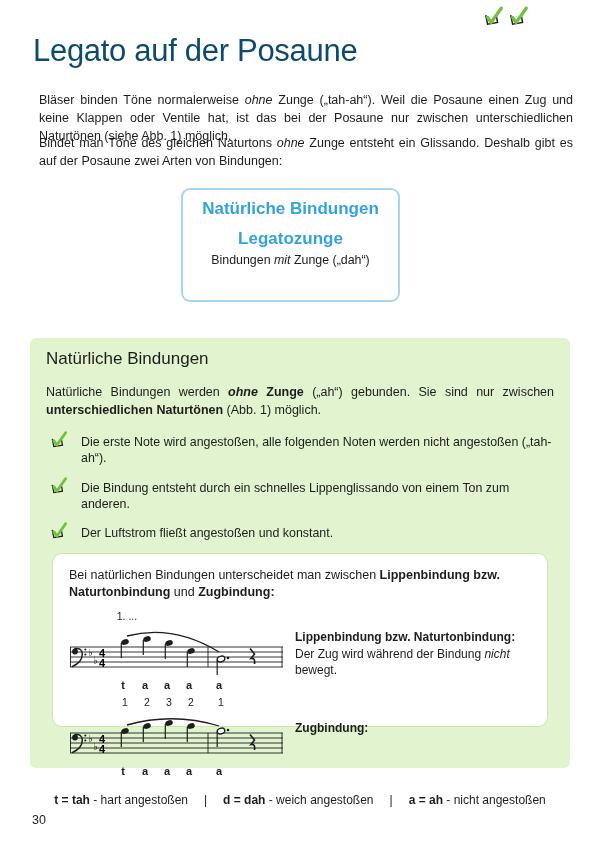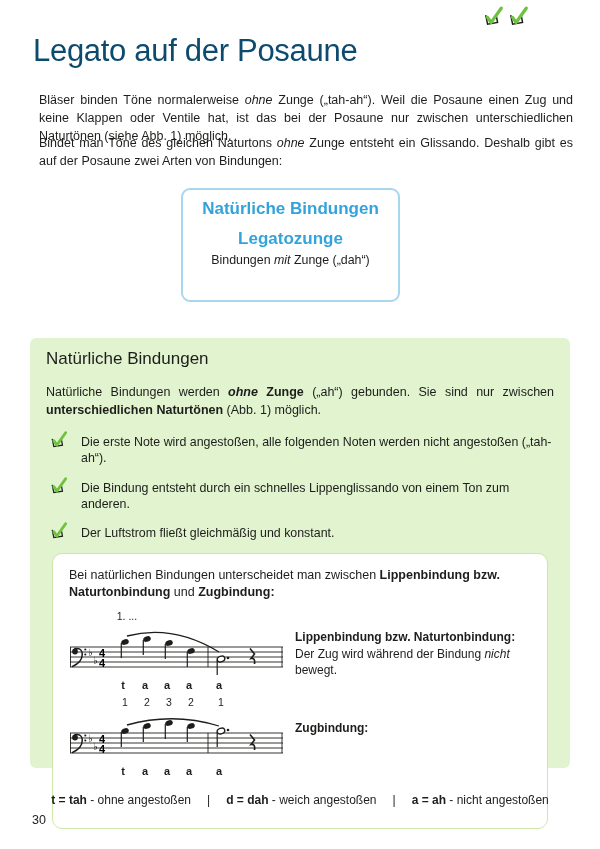--- a/index.html
+++ b/index.html
@@ -29,21 +29,21 @@
 
   .panel{position:absolute;top:338px;left:30px;width:540px;height:430px;background:#e1f3cf;
          border-radius:6px;box-sizing:border-box;padding:11px 16px 0 16px;}
   .panel-heading{font-size:17px;font-weight:400;margin:0 0 9px 0;}
   .panel-para{font-size:12.5px;line-height:1.45;text-align:justify;margin:14px 0 13px 0;}
   .check-item{display:flex;align-items:flex-start;gap:13px;margin-bottom:11px;font-size:12.4px;
               line-height:1.3;padding-left:3px;}
   .check-item .chk{flex:0 0 auto;margin-top:-2px;}
   .check-item .txt{padding-top:2px;}
 
-  .white-box{margin:12px 6px 16px 6px;height:276px;background:#fff;border:1.5px solid #cde7ab;
+  .white-box{margin:12px 6px 16px 6px;height:174px;background:#fff;border:1.5px solid #cde7ab;
              border-radius:10px;box-sizing:border-box;padding:13px 24px 0 16px;}
   .wb-intro{font-size:12.5px;line-height:1.4;margin:0 0 8px 0;}
 
   .staff-row{display:flex;gap:8px;}
   .staff-row + .staff-row{margin-top:4px;}
   .notation{flex:0 0 218px;}
   .lyr-row,.num-row{position:relative;height:13px;font-size:11px;}
   .lyr-row span{position:absolute;transform:translateX(-50%);font-weight:700;}
   .num-row span{position:absolute;transform:translateX(-50%);font-weight:400;font-size:10.5px;}
   .staff-svg{display:block;}
@@ -109,21 +109,21 @@
         <path class="chk-box" d="M4.5,10.5 L5.5,20.5 L16.5,19.8 L16,13" transform="rotate(-6 10 15)"></path>
         <path class="chk-mark" d="M6,13.5 L10,19 L21,3.5"></path>
       </svg>
       <div class="txt">Die Bindung entsteht durch ein schnelles Lippenglissando von einem Ton zum anderen.</div>
     </div>
     <div class="check-item">
       <svg class="chk" width="19" height="19" viewBox="0 0 24 24">
         <path class="chk-box" d="M4.5,10.5 L5.5,20.5 L16.5,19.8 L16,13" transform="rotate(-6 10 15)"></path>
         <path class="chk-mark" d="M6,13.5 L10,19 L21,3.5"></path>
       </svg>
-      <div class="txt">Der Luftstrom fließt gleichmäßig und konstant.</div>
+      <div class="txt">Der Luftstrom fließt angestoßen und konstant.</div>
     </div>
 
     <div class="white-box">
       <p class="wb-intro"><span>Bei natürlichen Bindungen unterscheidet man zwischen </span><span class="b">Lippenbindung bzw. Naturtonbindung</span><span> und </span><span class="b">Zugbindung:</span></p>
 
       <div class="staff-row">
         <div class="notation">
           <div class="num-row">
             <span style="left:58px">1. ...</span>
           </div>
@@ -241,21 +241,21 @@
           </div>
         </div>
         <div class="cap cap2">
           <div class="cap-title">Zugbindung:</div>
         </div>
       </div>
     </div>
   </div>
 
   <div class="footer-legend">
-    <span><span class="b">t = tah</span><span> - ohne angestoßen</span></span>
+    <span><span class="b">t = tah</span><span> - hart angestoßen</span></span>
     <span class="sep">|</span>
     <span><span class="b">d = dah</span><span> - weich angestoßen</span></span>
     <span class="sep">|</span>
     <span><span class="b">a = ah</span><span> - nicht angestoßen</span></span>
   </div>
 
   <div class="page-num">30</div>
 
 </div>
 

